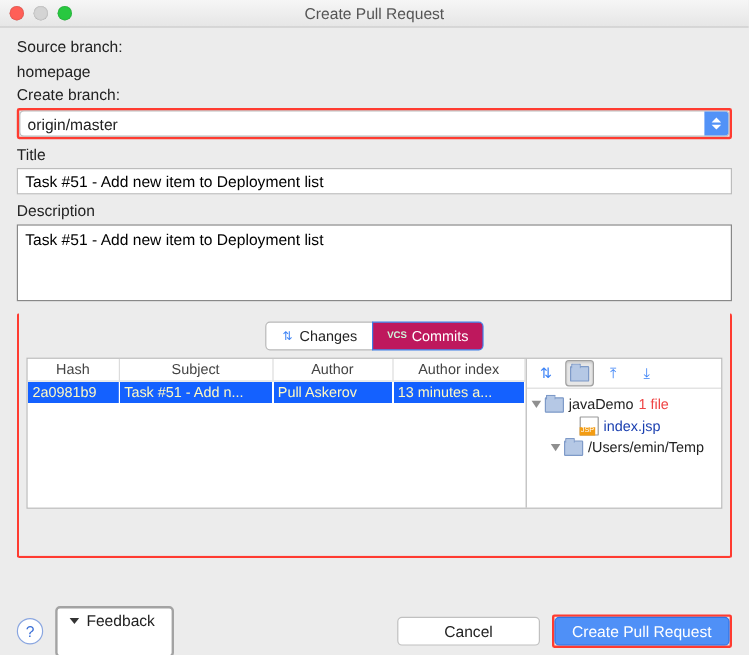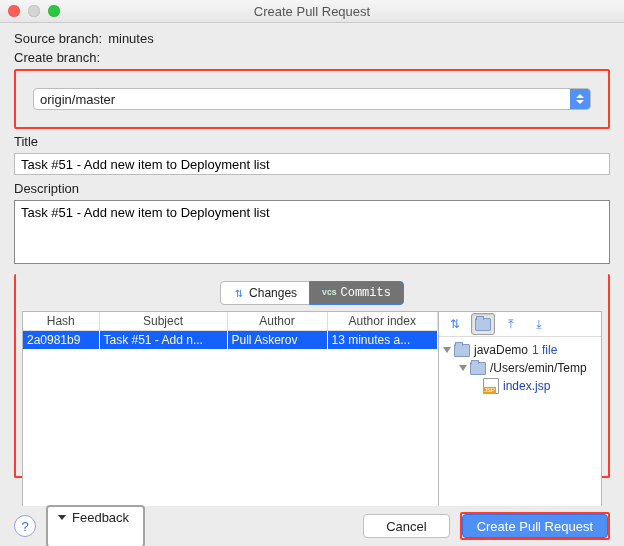--- a/index.html
+++ b/index.html
@@ -31,21 +31,21 @@
     gap: 8px;
   }
   .dot { width: 12px; height: 12px; border-radius: 50%; box-shadow: inset 0 0 1px rgba(0,0,0,.4);}
   .dot.red { background: #ff5f57; }
   .dot.yellow { background: #d4d4d4; }
   .dot.green { background: #28c840; }
 
   .content {
     padding: 8px 14px 0 14px;
   }
-  .row { margin-bottom: 4px; }
+  .row { margin-bottom: 4px; flex-direction: column; }
   .lbl { font-size: 13px; }
 
   .highlight-box {
     border: 2px solid #ff3b30;
     border-radius: 2px;
   }
 
   .select-wrap {
     display: flex;
     background: #fff;
@@ -127,24 +127,23 @@
     align-items: center;
     gap: 4px;
     background: #fff;
     border: 1px solid #b9b9b9;
     font-size: 12px;
     cursor: default;
   }
   .seg-btn.left { border-radius: 4px 0 0 4px; }
   .seg-btn.right { border-radius: 0 4px 4px 0; margin-left: -1px; }
   .seg-btn.active {
-    background: #737373;
+    background: #be185d;
     color: #fff;
     border-color: #3f7fe8;
-    font-family: Liberation Mono, monospace;
   }
 
   .vcs-icon {
     font-size: 8px;
     color: #2b8a3e;
     font-weight: bold;
     line-height: 1;
   }
   .seg-btn.active .vcs-icon { color: #cff3d9; }
 
@@ -153,21 +152,21 @@
     display: inline-flex;
     align-items: center; justify-content: center;
     font-size: 10px;
     color: #3b82f6;
   }
 
   .split {
     display: flex;
     border: 1px solid #b9b9b9;
     background: #fff;
-    height: 200px;
+    height: 126px;
     box-sizing: border-box;
   }
   .split-left {
     width: 415px;
     border-right: 1px solid #b9b9b9;
     display: flex;
     flex-direction: column;
     overflow: hidden;
   }
   .split-right {
@@ -257,21 +256,21 @@
   .folder-icon::before {
     content: "";
     position: absolute;
     top: -3px; left: 0;
     width: 6px; height: 3px;
     background: #b5c8e5;
     border: 1px solid #7e9ac8;
     border-bottom: none;
     border-radius: 1px 1px 0 0;
   }
-  .file-count { color: #1d4ed8; margin-left: 4px; }
+  .file-count { color: #ef4444; margin-left: 4px; }
   .file-icon {
     width: 14px; height: 14px;
     display: inline-flex;
     align-items: flex-end; justify-content: center;
     margin-right: 4px;
     background: #fff;
     border: 1px solid #999;
     border-radius: 1px;
     font-size: 6px;
     color: #fff;
@@ -320,21 +319,21 @@
   }
   .down-tri {
     width: 0;height: 0;
     border-left: 4px solid transparent;
     border-right: 4px solid transparent;
     border-top: 5px solid #333;
   }
   .spacer { flex: 1; }
   .btn {
     height: 22px;
-    padding: 0 22px;
+    padding: 0 38px;
     background: #fff;
     border: 1px solid #c0c0c0;
     border-radius: 4px;
     display: inline-flex;
     align-items: center;
     font-size: 13px;
   }
   .btn.primary {
     background: #4f90f7;
     color: #fff;
@@ -356,27 +355,27 @@
     <div class="dot yellow"></div>
     <div class="dot green"></div>
   </div>
   <span>Create Pull Request</span>
 </div>
 
 <div class="content">
 
   <div class="row" style="display:flex; gap:6px;">
     <span class="lbl">Source branch:</span>
-    <span>minutes</span>
+    <span>homepage</span>
   </div>
 
   <div class="row">
     <span class="lbl">Create branch:</span>
   </div>
-  <div class="highlight-box" style="padding:17px;">
+  <div class="highlight-box" style="padding:0;">
     <div class="select-wrap">
       <div class="select-text">origin/master</div>
       <div class="select-caret">
         <div class="caret-up"></div>
         <div class="caret-down"></div>
       </div>
     </div>
   </div>
 
   <div class="row" style="margin-top:5px;">
@@ -442,31 +441,31 @@
             <div class="tbtn" style="color:#3b82f6;">⤒</div>
             <div class="tbtn" style="color:#3b82f6;">⤓</div>
           </div>
           <div class="tree">
             <div class="tree-row" style="padding-left:2px;">
               <span class="tri"></span>
               <span class="folder-icon"></span>
               <span>javaDemo</span>
               <span class="file-count">1 file</span>
             </div>
-            <div class="tree-row" style="padding-left:18px;">
-              <span class="tri"></span>
-              <span class="folder-icon"></span>
-              <span style="overflow:hidden;">/Users/emin/Temp</span>
-            </div>
             <div class="tree-row" style="padding-left:42px;">
               <span class="file-icon">
                   <span class="tag">JSP</span>
                 </span>
               <span class="file-name">index.jsp</span>
             </div>
+            <div class="tree-row" style="padding-left:18px;">
+              <span class="tri"></span>
+              <span class="folder-icon"></span>
+              <span style="overflow:hidden;">/Users/emin/Temp</span>
+            </div>
           </div>
         </div>
       </div>
 
     </div>
   </div>
 
 </div>
 
 <div class="footer">

